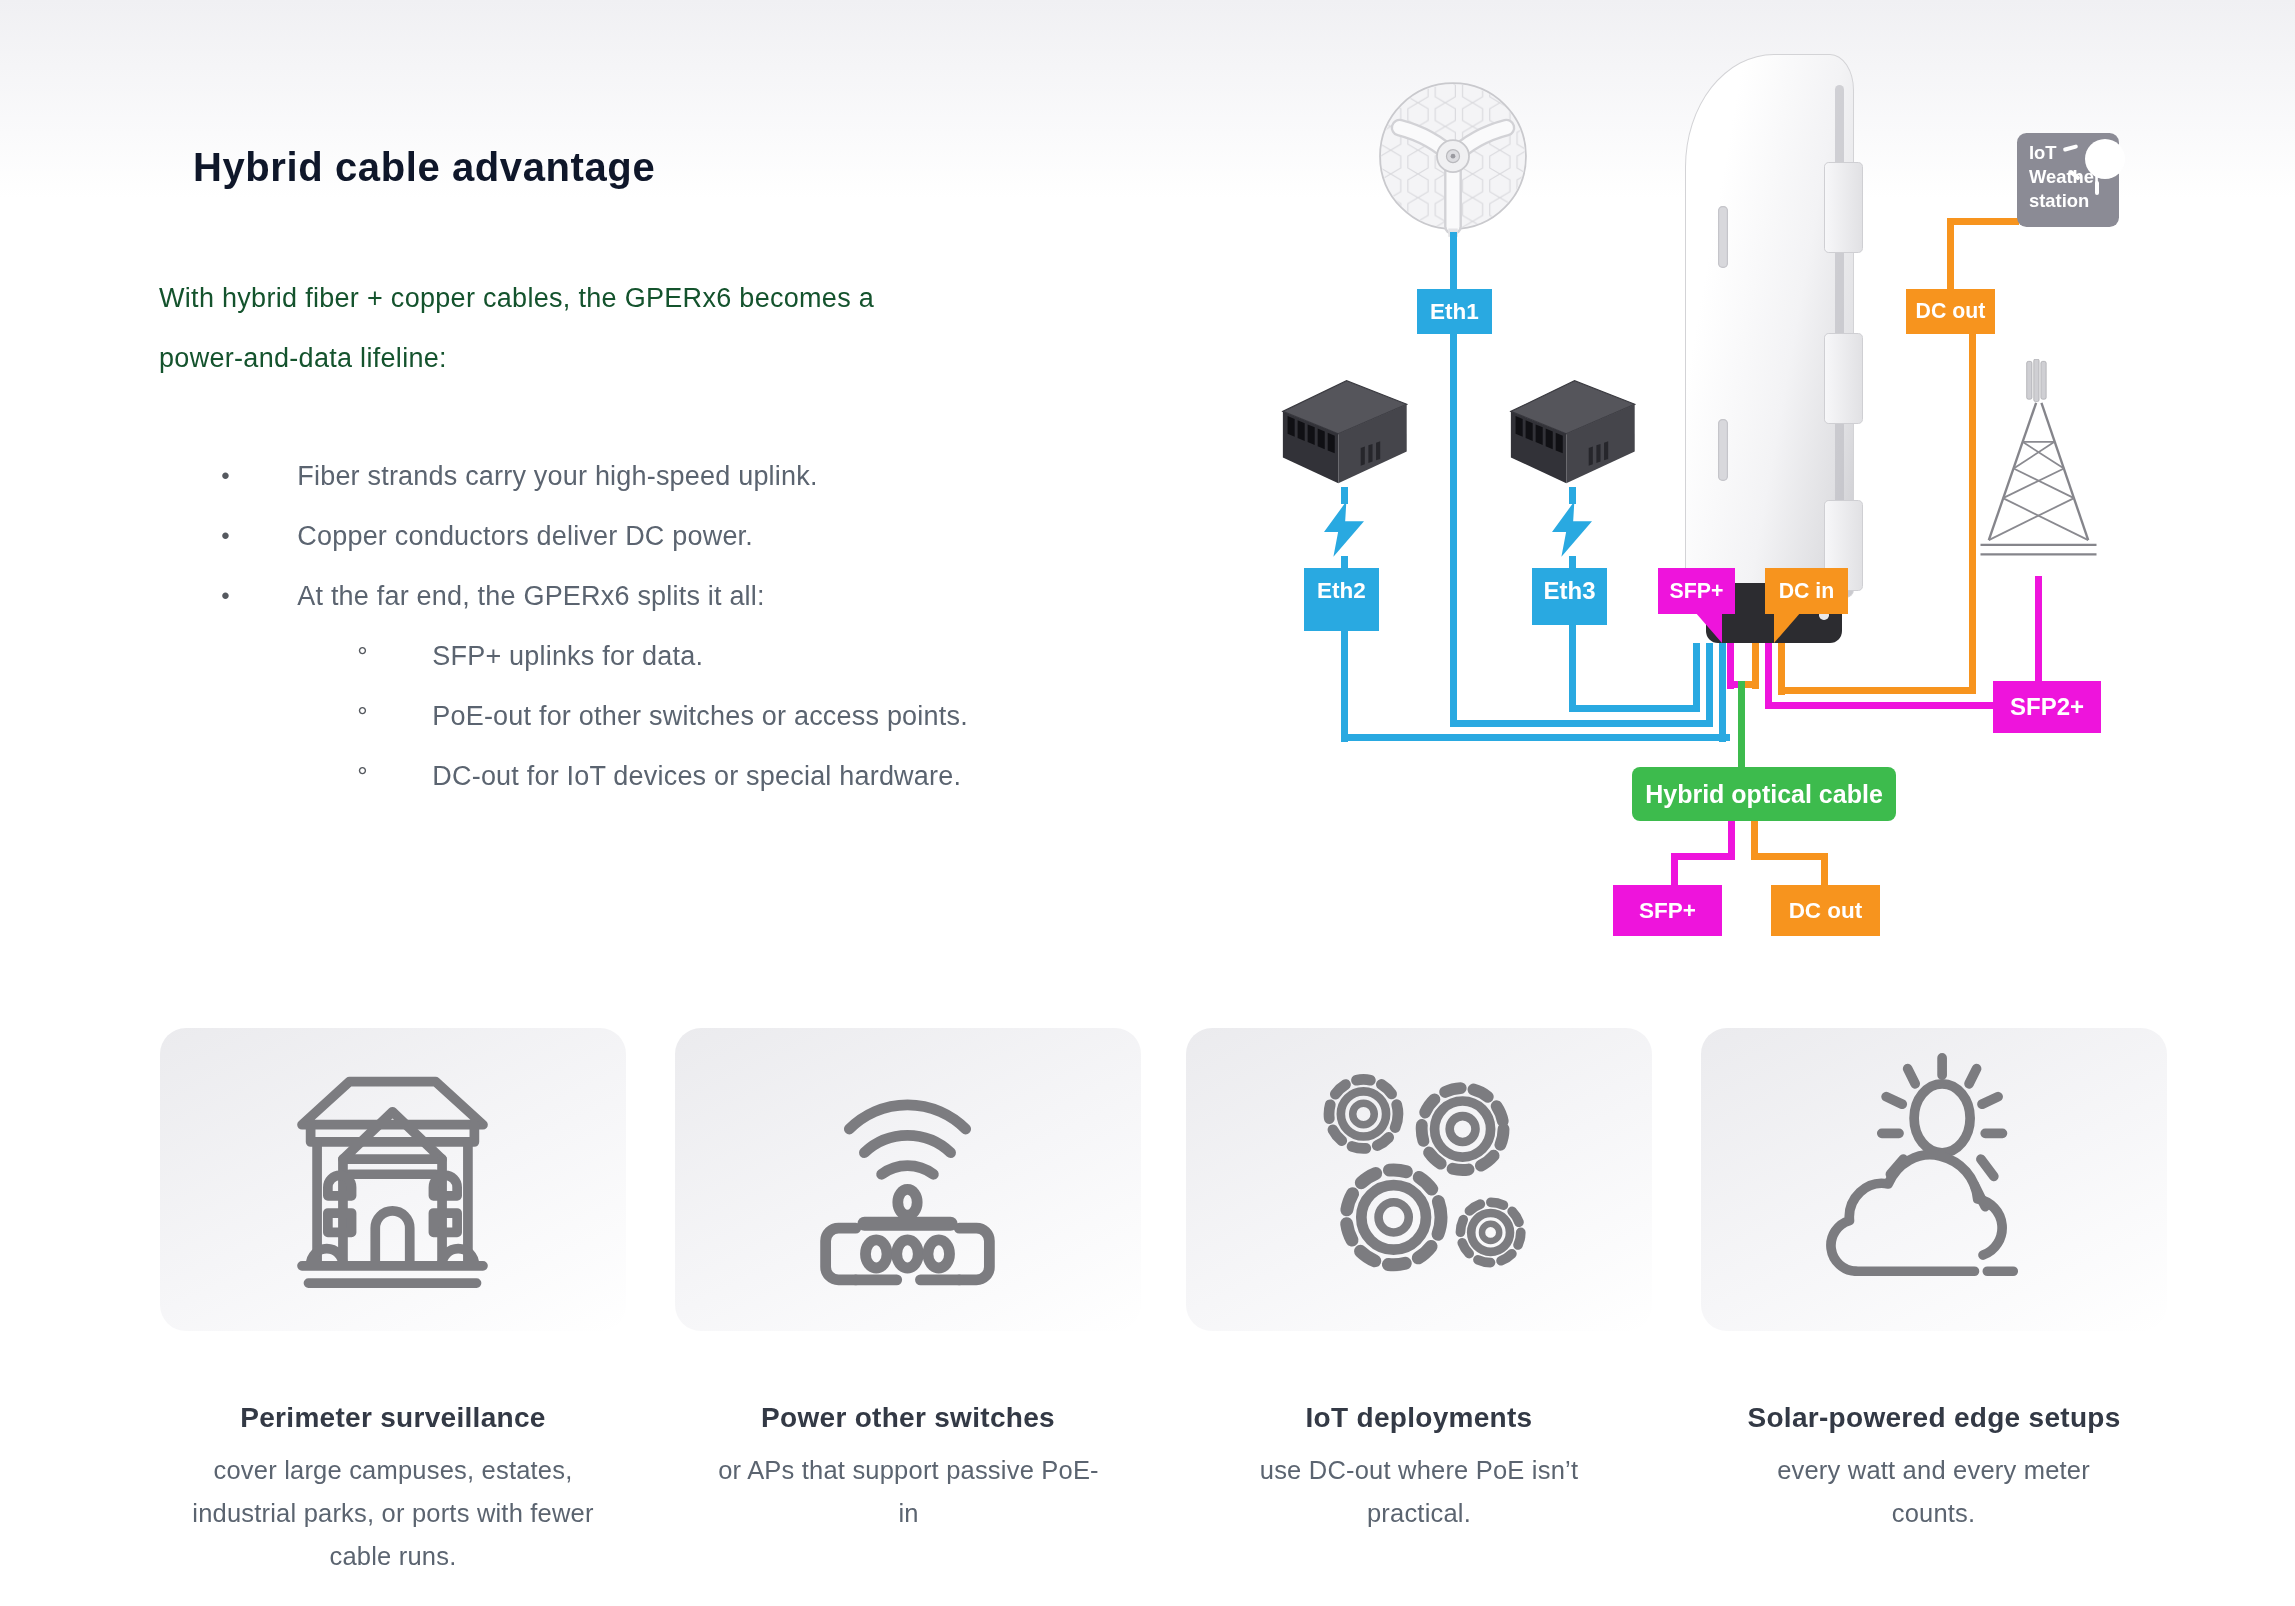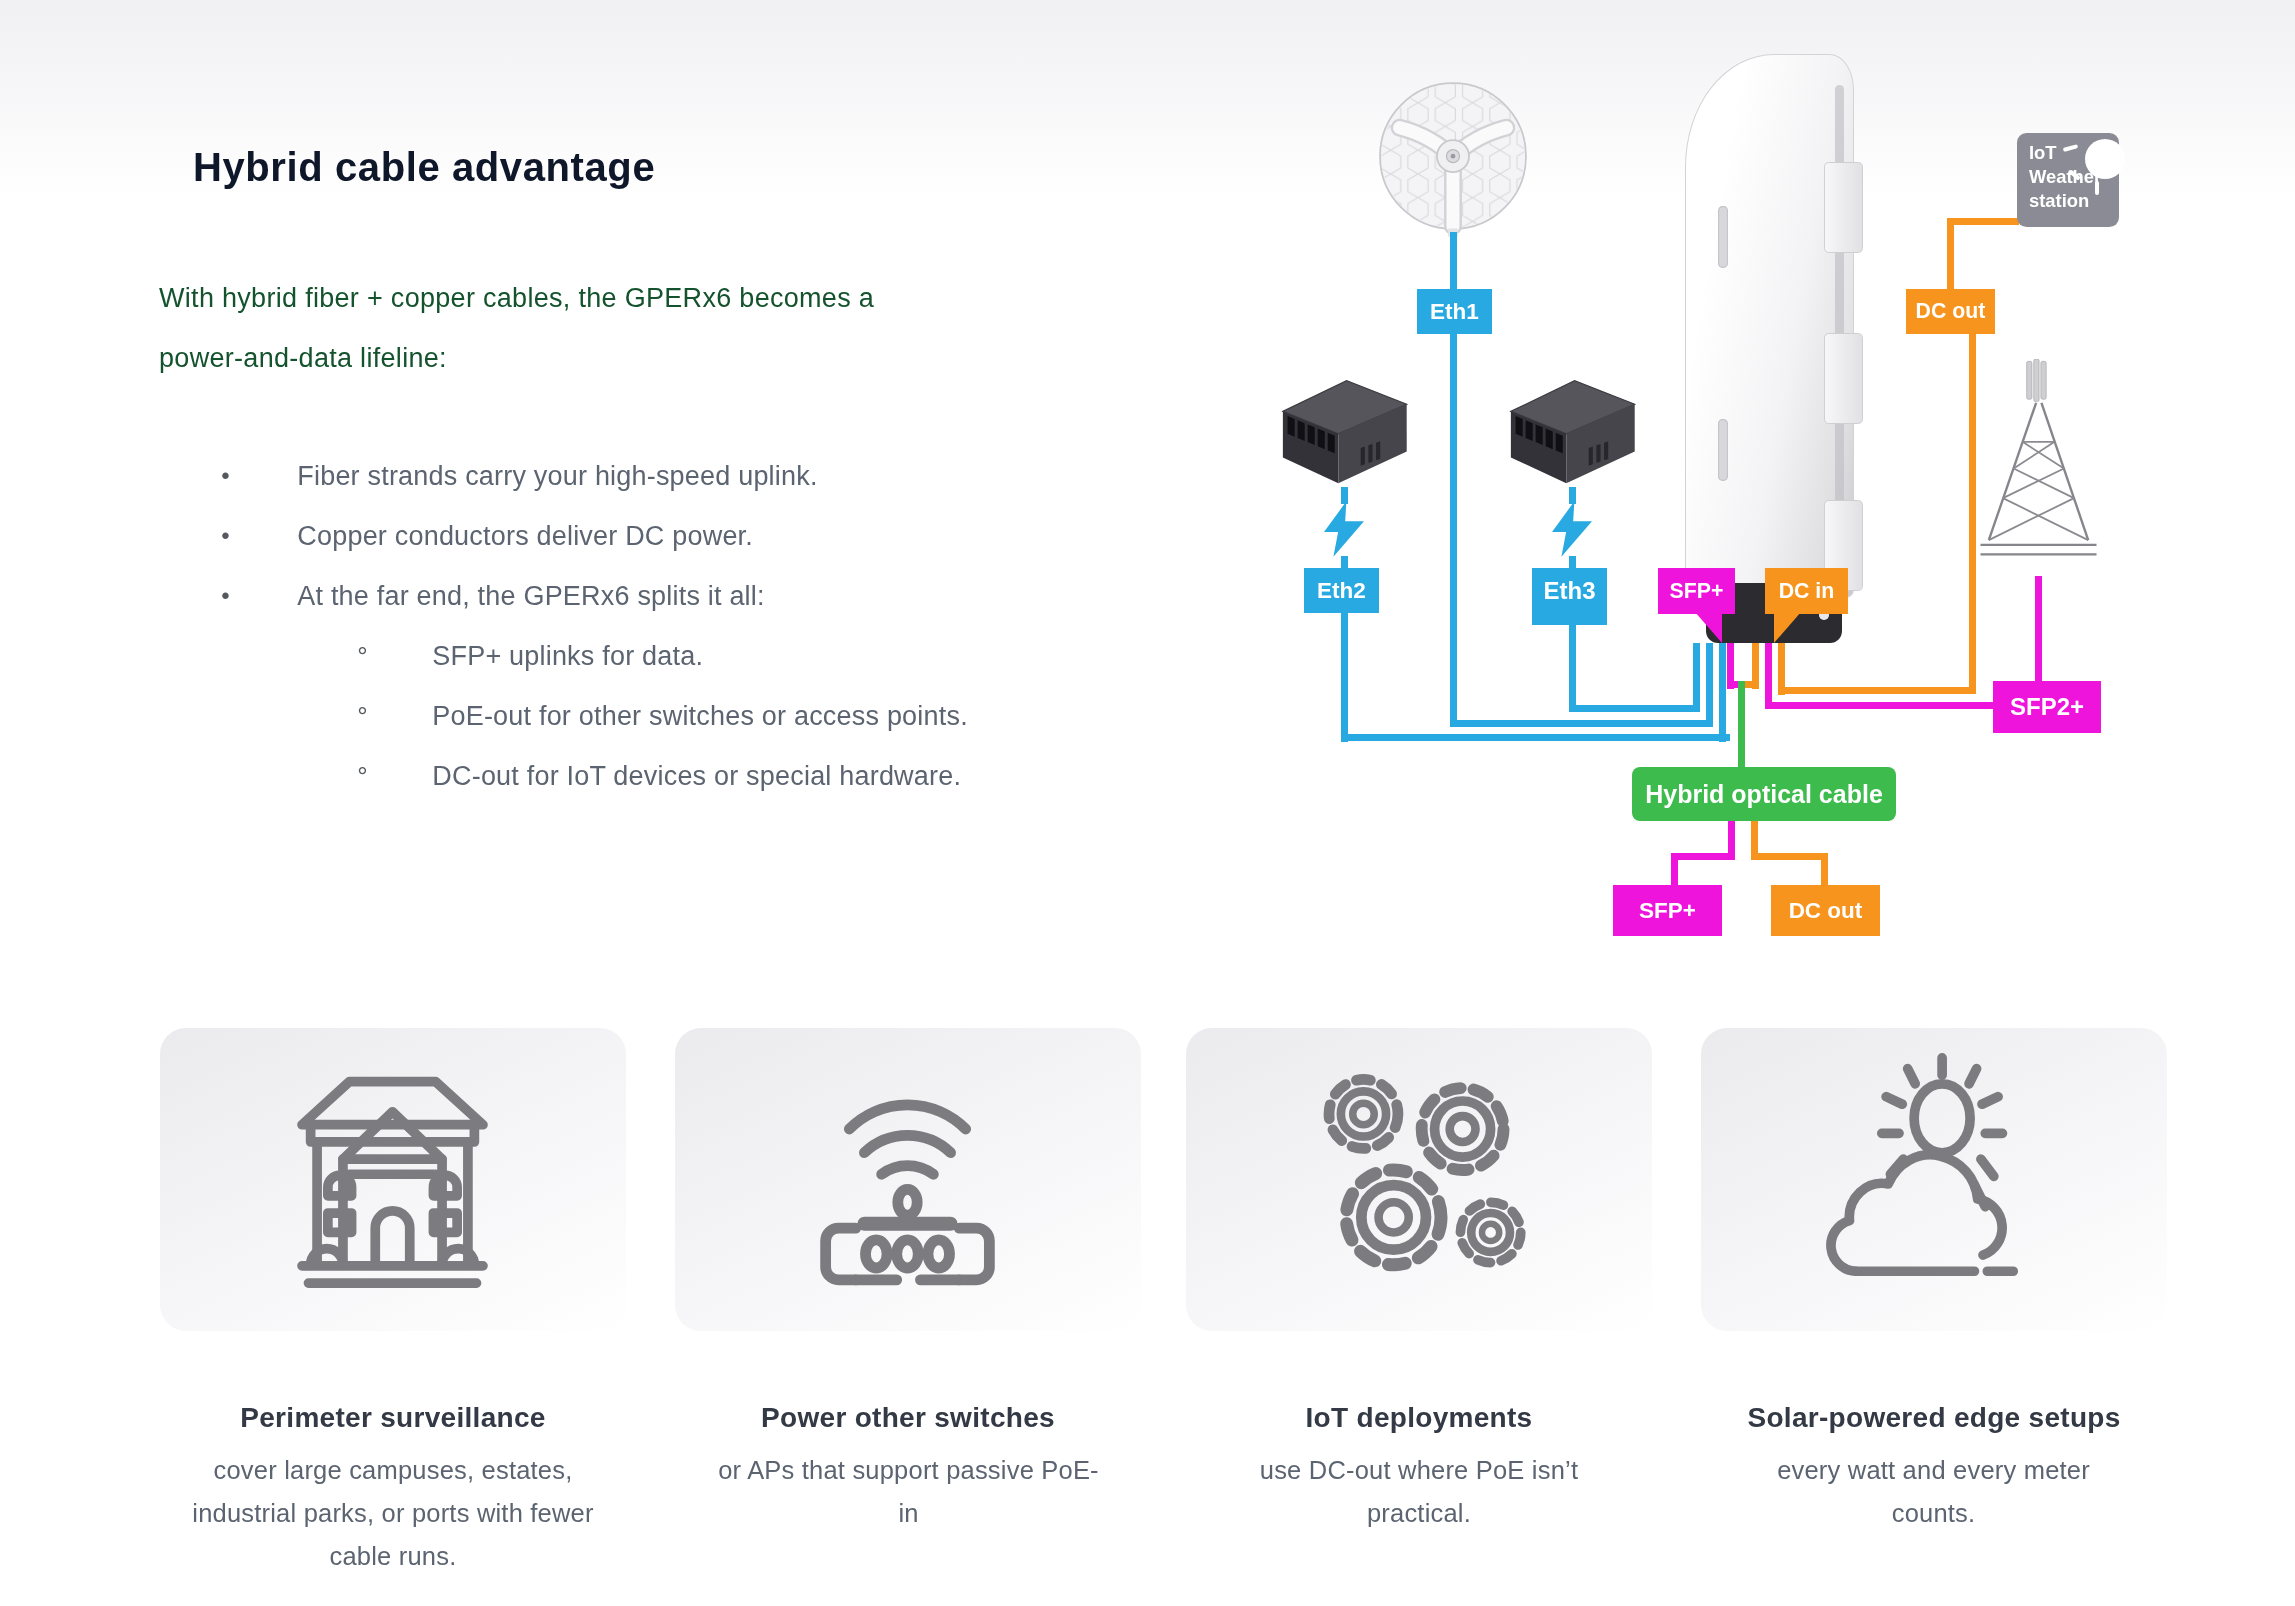--- a/index.html
+++ b/index.html
@@ -217,21 +217,21 @@
     <div class="cb ch pow" style="left:1947px;top:218px;width:72px"></div>
 
     <div class="cb cv fib" style="left:1728px;top:820px;height:40px"></div>
     <div class="cb ch fib" style="left:1671px;top:853px;width:64px"></div>
     <div class="cb cv fib" style="left:1671px;top:853px;height:34px"></div>
     <div class="cb cv pow" style="left:1751px;top:820px;height:40px"></div>
     <div class="cb ch pow" style="left:1751px;top:853px;width:77px"></div>
     <div class="cb cv pow" style="left:1821px;top:853px;height:34px"></div>
 
     <div class="lab eth-bg" style="left:1417px;top:289px;width:75px;height:45px;font-size:22.5px;line-height:45px">Eth1</div>
-    <div class="lab eth-bg" style="left:1304px;top:568px;width:75px;height:45px;font-size:22.5px;line-height:45px">Eth2</div>
+    <div class="lab eth-bg" style="left:1304px;top:568px;width:75px;height:63px;font-size:22.5px;line-height:45px">Eth2</div>
     <div class="lab eth-bg" style="left:1532px;top:568px;width:75px;height:57px;font-size:24px;line-height:45px">Eth3</div>
 
     <div class="lab fib-bg" style="left:1658px;top:568px;width:77px;height:46px;font-size:21.3px;line-height:46px">SFP+</div>
     <div class="tail" style="left:1695px;top:612px;border-top:31px solid var(--c-fiber);border-left:27px solid transparent"></div>
 
     <div class="lab pow-bg" style="left:1765px;top:568px;width:83px;height:46px;font-size:21.3px;line-height:46px">DC in</div>
     <div class="tail" style="left:1774px;top:612px;border-top:31px solid var(--c-power);border-right:27px solid transparent"></div>
 
     <div class="lab pow-bg" style="left:1906px;top:289px;width:89px;height:45px;font-size:21.3px;line-height:45px">DC out</div>
 

